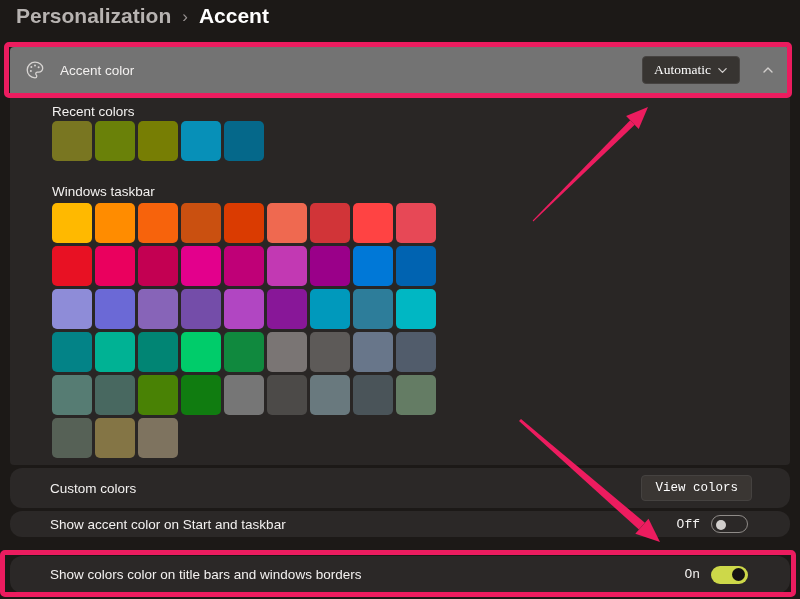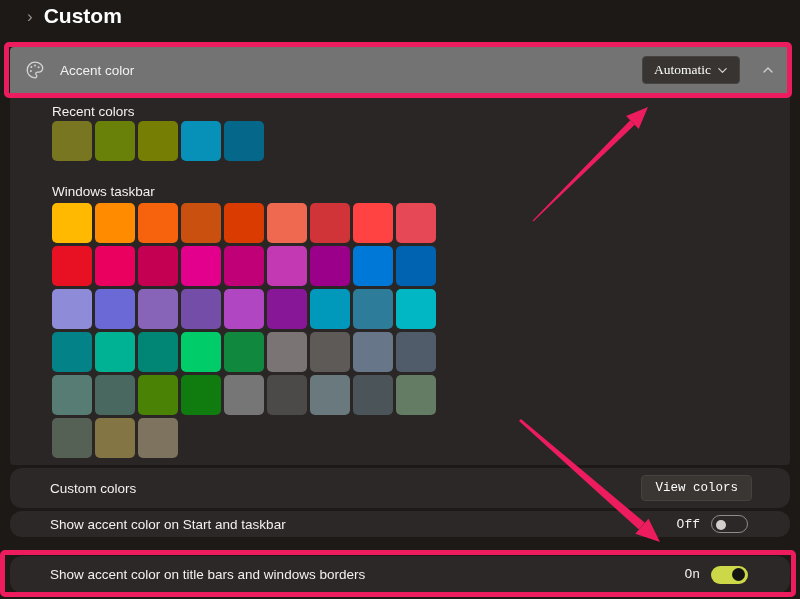--- a/index.html
+++ b/index.html
@@ -70,22 +70,23 @@
   
   .annot-box { border:5px solid currentColor; border-radius:5px; pointer-events:none; z-index:10; }
   .box-accent { left:4px; top:42px; width:788px; height:56px; }
   .box-titlebars { left:0px; top:550px; width:796px; height:47px; }
   .arrows { left:0; top:0; width:800px; height:599px; pointer-events:none; z-index:11; }
 </style>
 </head>
 <body>
 
 <div class="abs breadcrumb">
+  <span class="bc-parent">Personalization</span>
   <span class="bc-sep">›</span>
-  <span class="bc-cur">Custom</span>
+  <span class="bc-cur">Accent</span>
 </div>
 
 <div class="abs accent-card">
   <svg class="palette-icon" viewBox="0 0 20 20">
     <path d="M10 2.2a7.8 7.8 0 1 0 0 15.6c1.15 0 1.75-.75 1.75-1.6 0-.5-.22-.9-.5-1.25-.28-.38-.5-.78-.5-1.25 0-.9.72-1.6 1.62-1.6h1.43a3.9 3.9 0 0 0 3.9-3.9c0-3.4-3.5-6-7.7-6z" fill="none" stroke="#d8d5d3" stroke-width="1.3"></path>
     <circle cx="6.4" cy="7.1" r="1" fill="#d8d5d3"></circle>
     <circle cx="10" cy="5.4" r="1" fill="#d8d5d3"></circle>
     <circle cx="13.6" cy="7.3" r="1" fill="#d8d5d3"></circle>
     <circle cx="5.9" cy="11.1" r="1" fill="#d8d5d3"></circle>
   </svg>
@@ -176,21 +177,21 @@
   <span>Show accent color on Start and taskbar</span>
   <div class="row-right">
     <span class="state-label">Off</span>
     <div class="toggle off">
         <div class="knob"></div>
       </div>
   </div>
 </div>
 
 <div class="abs row-card row-titlebars">
-  <span>Show accent color on title bars and windows borders</span>
+  <span>Show colors color on title bars and windows borders</span>
   <div class="row-right">
     <span class="state-label">On</span>
     <div class="toggle on" style="background: rgb(205, 216, 73);">
         <div class="knob"></div>
       </div>
   </div>
 </div>
 
 <div class="abs annot-box box-accent" style="color: rgb(236, 28, 95);"></div>
 <div class="abs annot-box box-titlebars" style="color: rgb(236, 28, 95);"></div>

